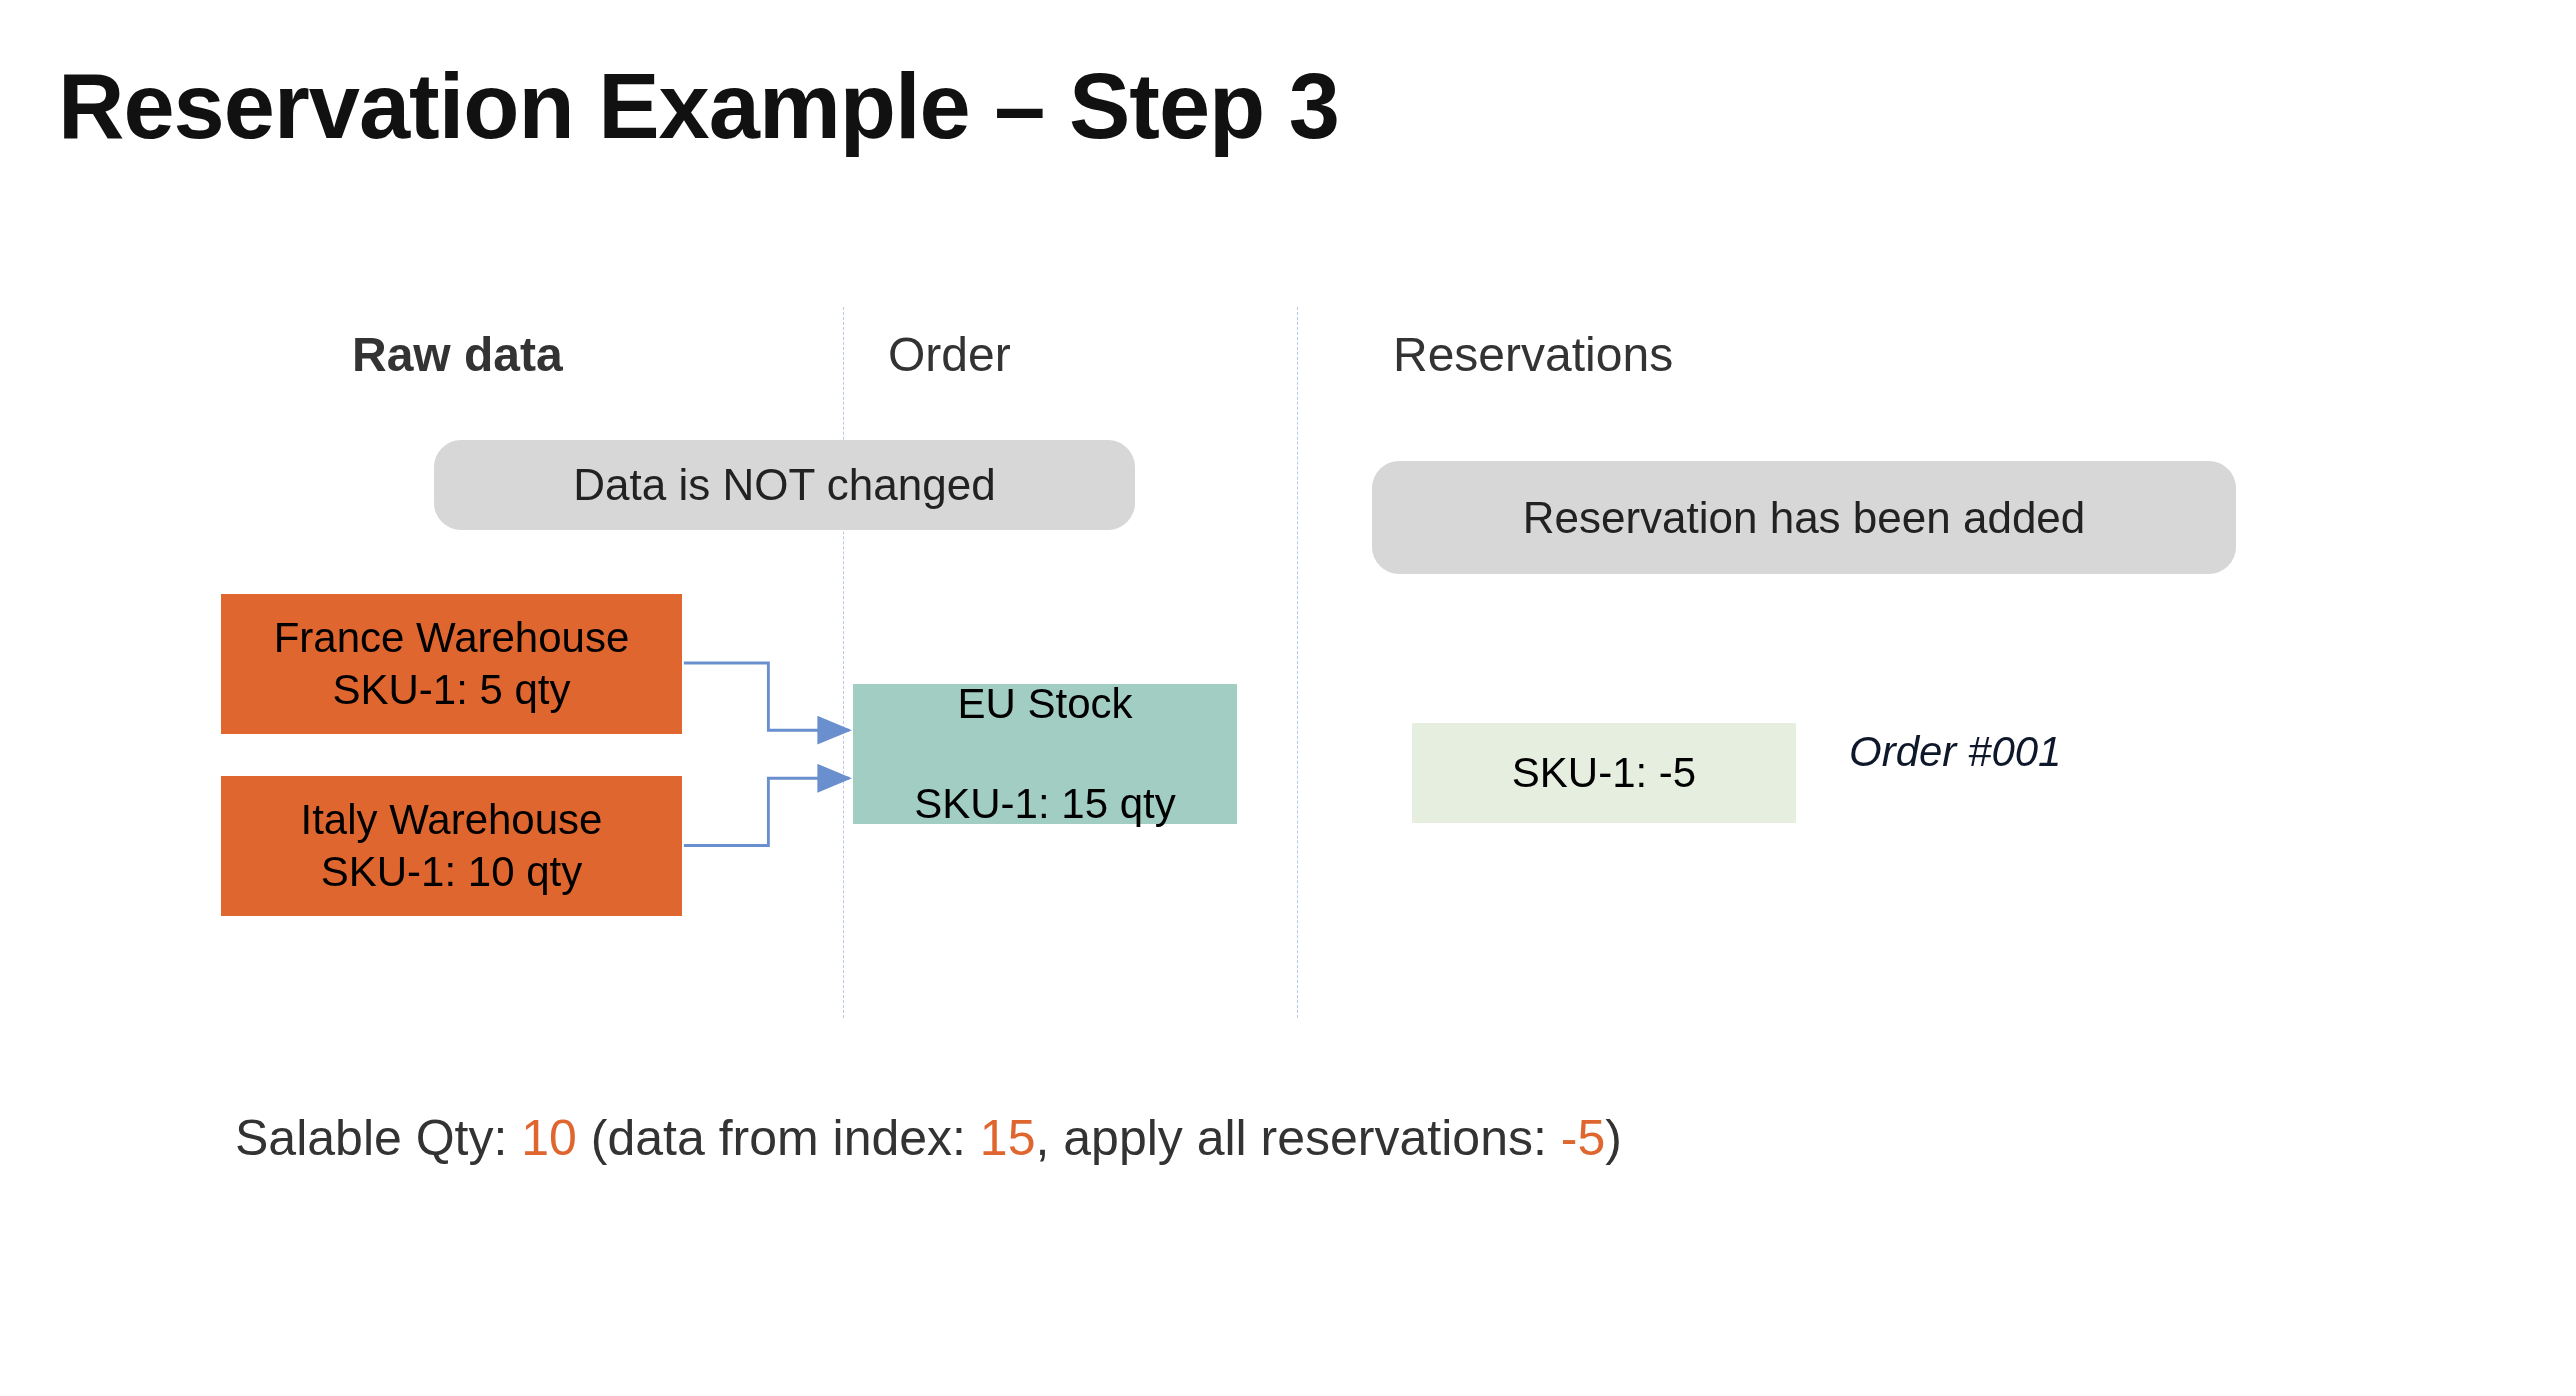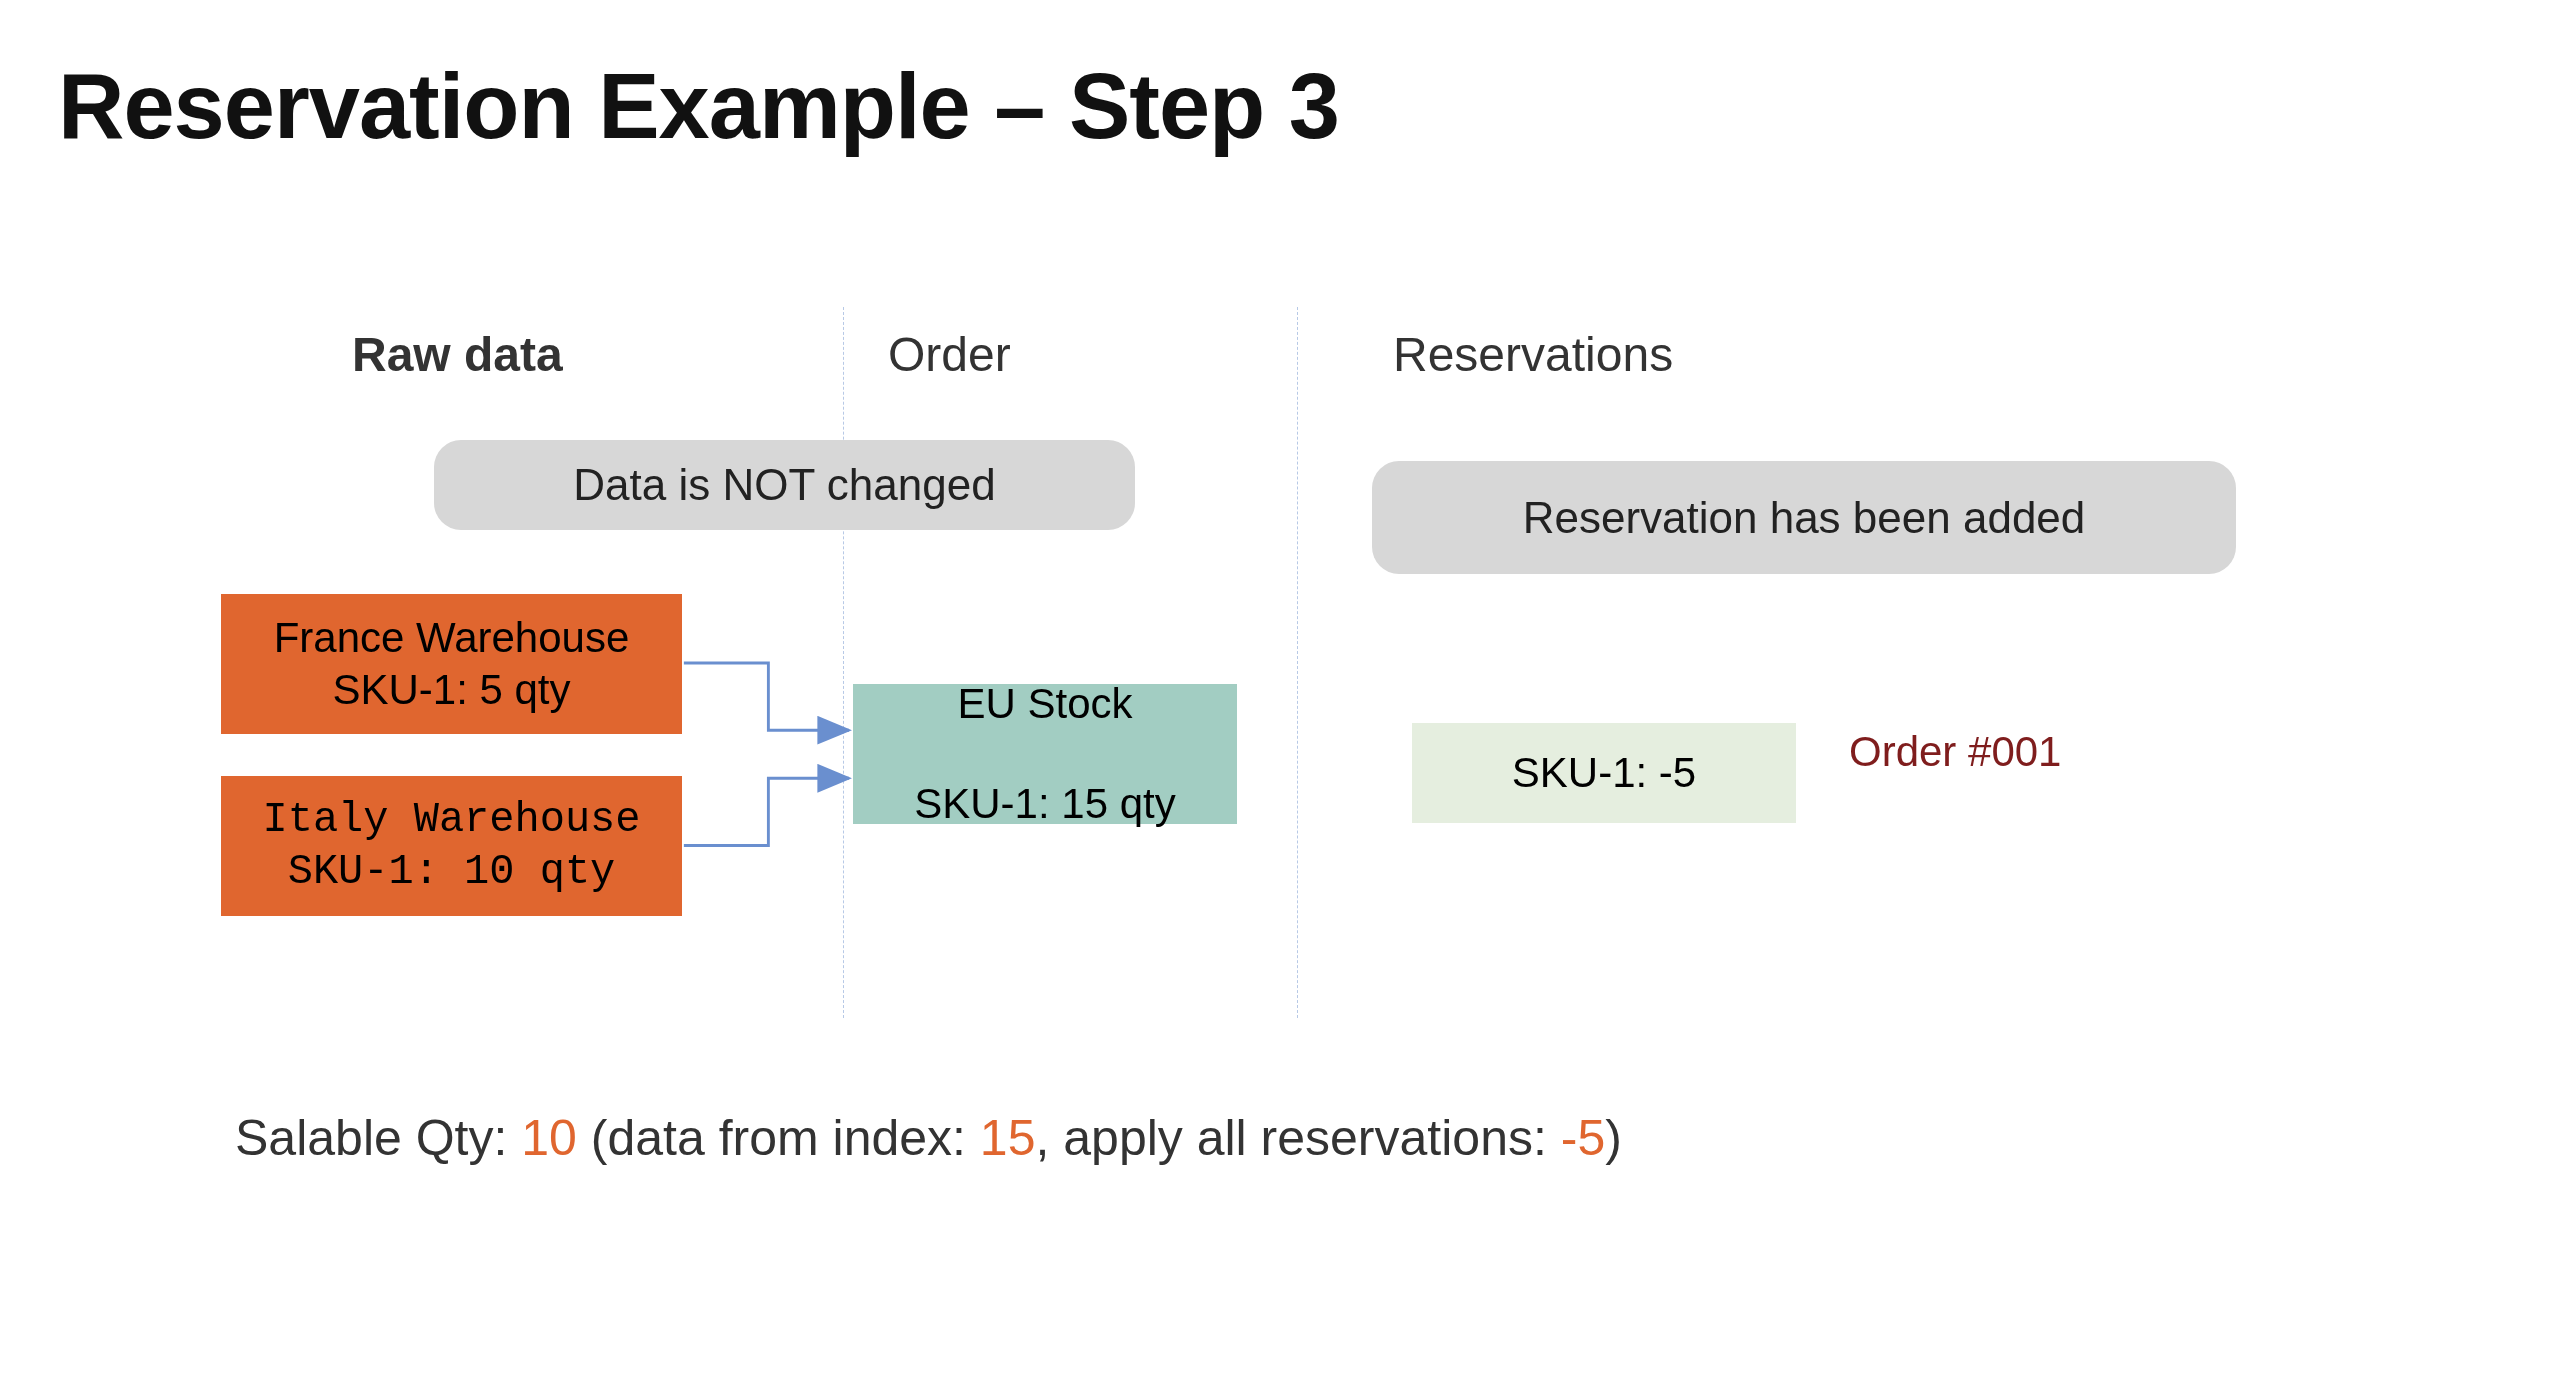--- a/index.html
+++ b/index.html
@@ -71,21 +71,21 @@
     font-size: 42px;
     line-height: 1.25;
   }
   .box.orange {
     background: #e0662f;
     color: #000;
     width: 461px;
     height: 140px;
   }
   .box.orange.france { left: 221px; top: 594px; }
-  .box.orange.italy  { left: 221px; top: 776px; font-family: Liberation Mono, monospace; }
+  .box.orange.italy  { left: 221px; top: 776px; }
 
   
   .box.teal {
     background: #a2cdc2;
     color: #000;
     width: 384px;
     height: 140px;
     left: 853px;
     top: 684px;
     gap: 48px;
@@ -101,21 +101,22 @@
     top: 701px;
     font-size: 42px;
     margin-top: 22px;
   }
 
   .order-label {
     position: absolute;
     left: 1849px;
     top: 728px;
     font-size: 42px;
-    color: #7f1d1d;
+    font-style: italic;
+    color: #0f172a;
   }
 
   
   svg.connectors {
     position: absolute;
     left: 0; top: 0;
     width: 2576px;
     height: 1397px;
     pointer-events: none;
   }

